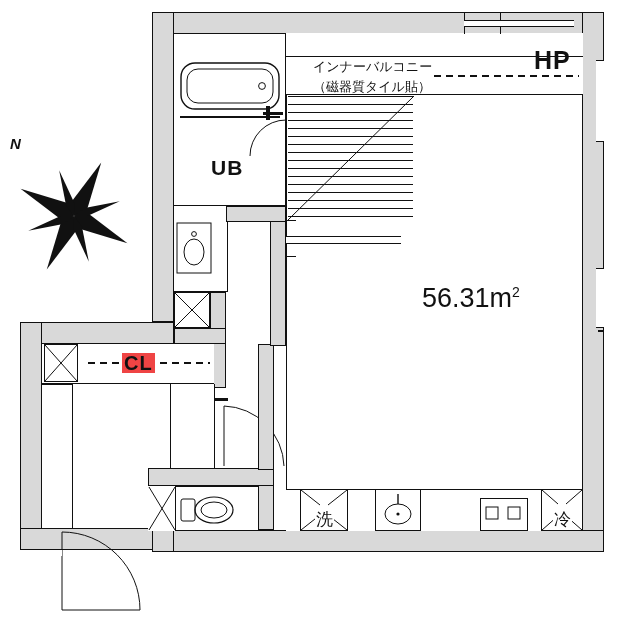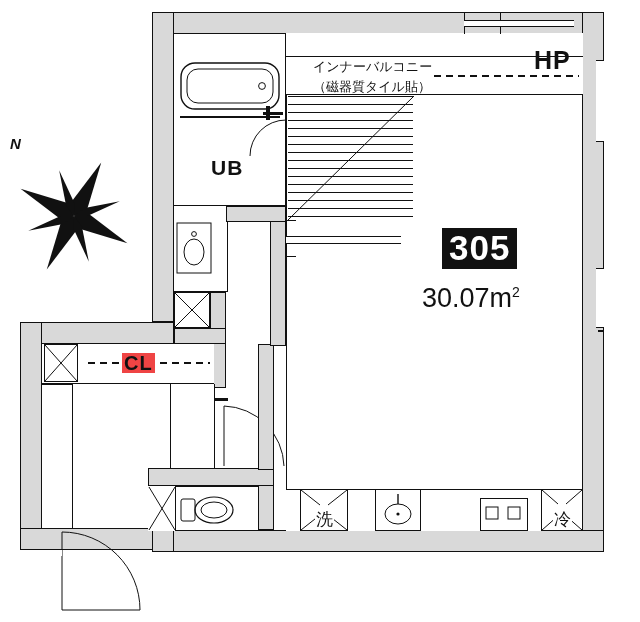--- a/index.html
+++ b/index.html
@@ -77,23 +77,22 @@
   <div class="lbl hp" style="left:534px;top:48px;text-align:right;">HP</div>
 
   <div class="abs hatch-h" style="left:288px;top:96px;width:125px;height:122px;"></div>
   <svg class="abs" style="left:286px;top:94px;" width="130" height="128">
     <line x1="128" y1="2" x2="2" y2="126" stroke="#111" stroke-width="1"></line>
   </svg>
   <div class="abs" style="left:286px;top:236px;width:115px;height:8px;background:#fff;border-top:1px solid #111;border-bottom:1px solid #111;"></div>
   <div class="abs line" style="left:286px;top:220px;width:10px;height:1px;"></div>
   <div class="abs line" style="left:286px;top:256px;width:10px;height:1px;"></div>
 
-  <div class="lbl roomno" style="left:442px;top:228px;">305</div>
   <div class="lbl area" style="left:422px;top:285px;">
-    <span>30.07m</span><sup>2</sup>
+    <span>56.31m</span><sup>2</sup>
   </div>
 
   <div class="abs" style="left:286px;top:489px;width:297px;height:42px;background:#fff;border-top:1px solid #111;"></div>
 
   <div class="abs" style="left:300px;top:489px;width:48px;height:42px;background:#fff;border:1px solid #111;"></div>
   <svg class="abs" style="left:300px;top:489px;" width="48" height="42">
     <line x1="1" y1="1" x2="20" y2="16" stroke="#111" stroke-width="1"></line>
     <line x1="47" y1="1" x2="28" y2="16" stroke="#111" stroke-width="1"></line>
     <line x1="1" y1="41" x2="20" y2="26" stroke="#111" stroke-width="1"></line>
     <line x1="47" y1="41" x2="28" y2="26" stroke="#111" stroke-width="1"></line>

